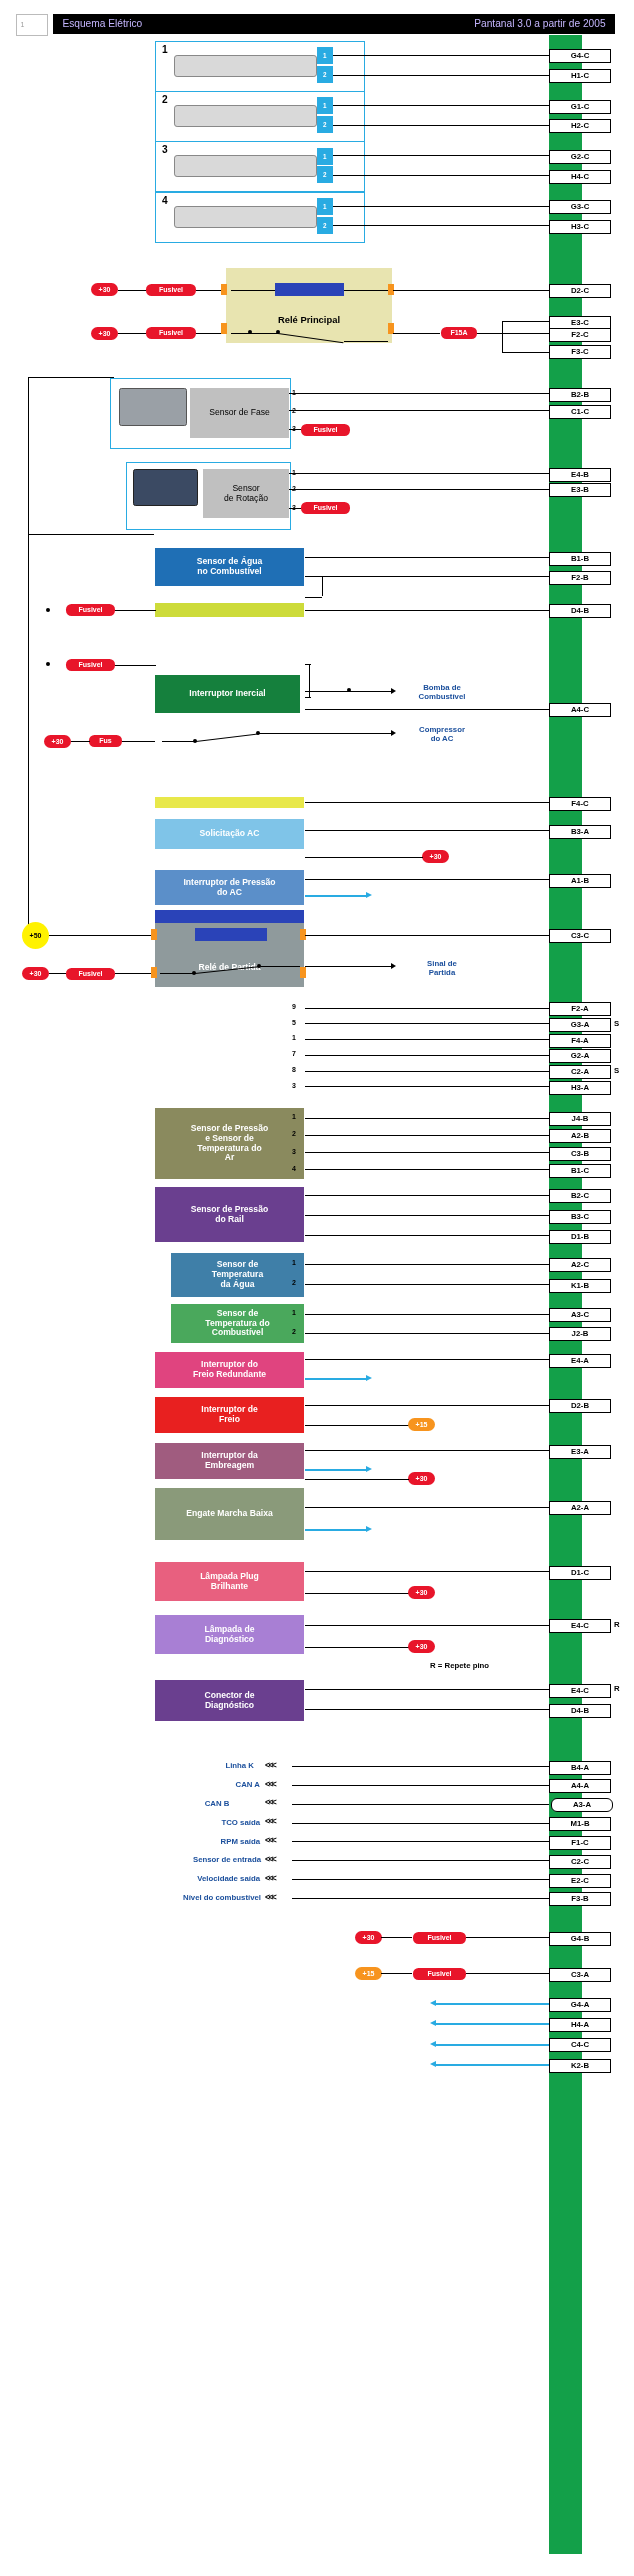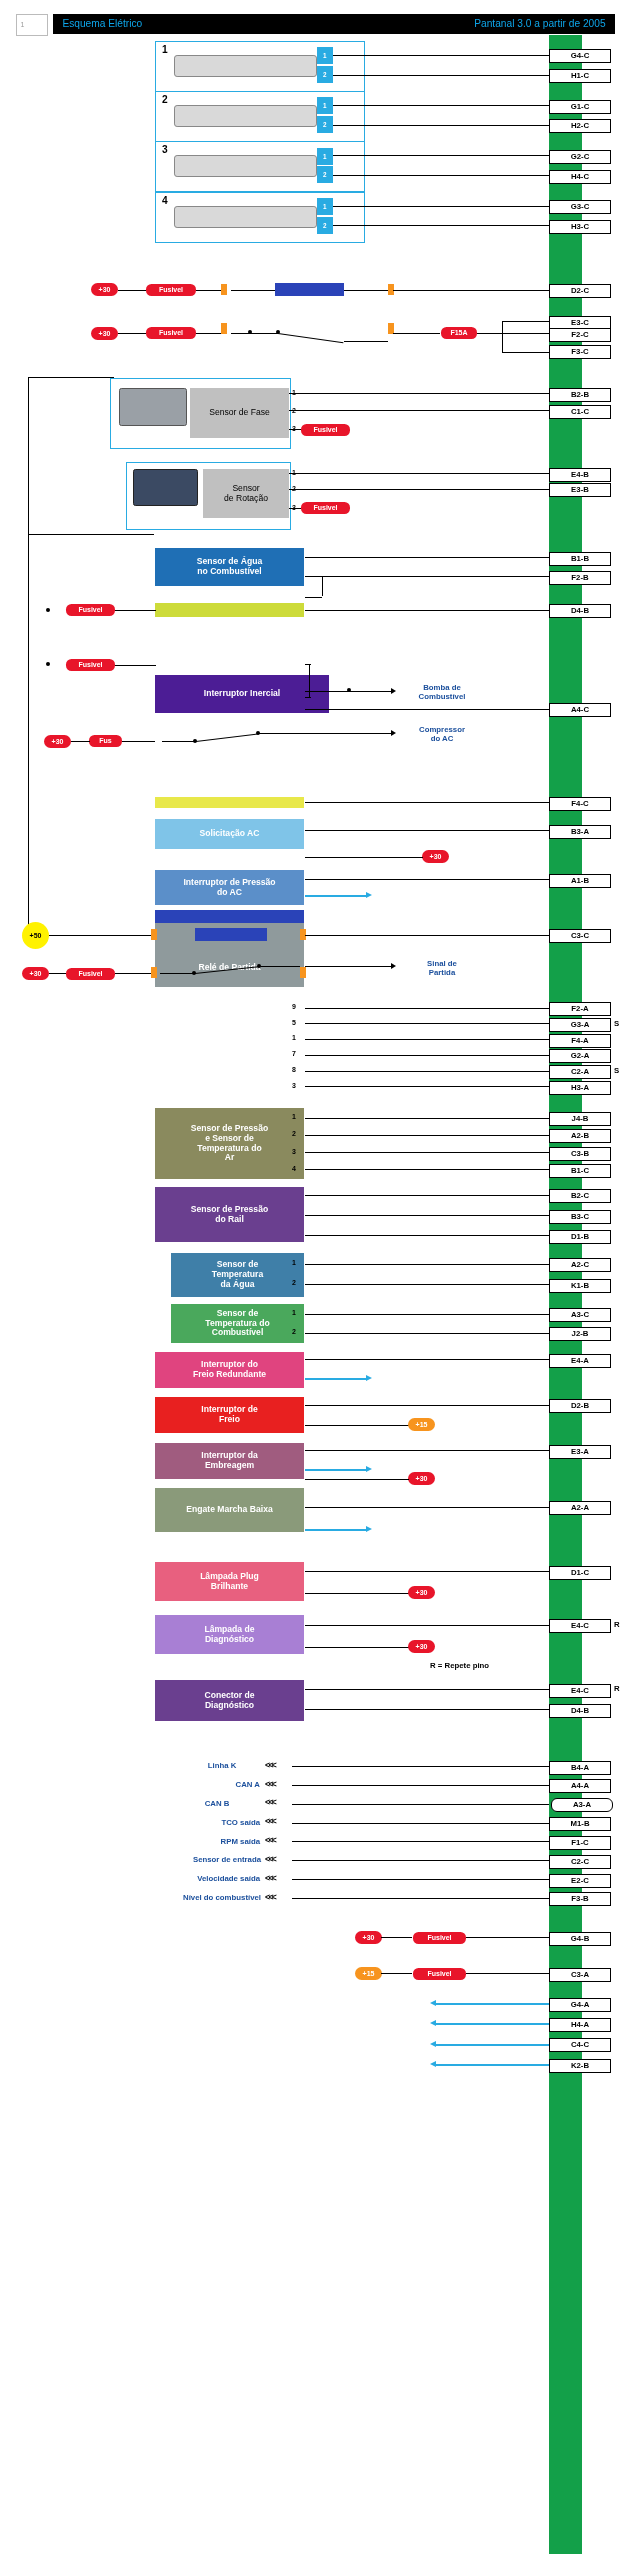--- a/index.html
+++ b/index.html
@@ -1,20 +1,20 @@
 <!DOCTYPE html>
 <html style="font-size:12.6px"><head>
 <meta charset="utf-8">
 <style>
   html,body{margin:0;padding:0;background:#ffffff;}
   body{font-family:"Liberation Sans",sans-serif;}
   #page{position:relative;width:635px;height:2576px;overflow:hidden;background:#fff;}
 
   
-  .hdr{position:absolute;left:53px;top:14px;width:562px;height:20.4px;background:#000;color:#0ea5e9;}
+  .hdr{position:absolute;left:53px;top:14px;width:562px;height:20.4px;background:#000;color:#c4b5fd;}
   .hdr .t1{position:absolute;left:9.4px;top:3.9px;font-size:10.2px;}
   .hdr .t2{position:absolute;right:9.4px;top:3.9px;font-size:10.2px;}
   .corner{position:absolute;left:15.7px;top:14px;width:30px;height:20.4px;border:0.8px solid #bbb;background:#fff;}
   .corner span{font-size:7px;color:#999;position:absolute;left:3.9px;top:5.5px;}
 
   
   .bus{position:absolute;left:549px;top:35px;width:33px;height:2519px;background:#13a049;}
 
   
   .blk{position:absolute;box-sizing:border-box;color:#fff;font-size:8.6px;line-height:1.15;
@@ -104,20 +104,21 @@
   <div class="injbox" style="left:155px;top:192px;width:208px;height:49px;"></div>
   <div class="injnum" style="left:162px;top:195px;">4</div>
   <div class="injbody" style="left:174px;top:206px;width:141px;height:20.4px;border-radius:3.1px;"></div>
   <div class="injconn" style="left:317px;top:198px;width:15.7px;height:17.3px;display:flex;align-items:center;justify-content:center;">1</div>
   <div class="injconn" style="left:317px;top:217px;width:15.7px;height:17.3px;display:flex;align-items:center;justify-content:center;">2</div>
   <div class="wire" style="left:333px;top:206px;width:217px;"></div>
   <div class="wire" style="left:333px;top:225px;width:217px;"></div>
   <div class="pin" style="left:549px;top:200px;">G3-C</div>
   <div class="pin" style="left:549px;top:220px;">H3-C</div>
 
+  <div class="blk" style="left:226px;top:268px;width:166px;height:75px;background:#e8e4b0;color:#000;align-items:flex-end;padding-bottom:17.3px;font-size:9.4px;font-weight:bold;">Relé Principal</div>
   <div class="coil" style="left:275px;top:283px;width:69px;height:12.6px;"></div>
   <div class="term" style="left:221px;top:284px;"></div>
   <div class="term" style="left:388px;top:284px;"></div>
   <div class="term" style="left:221px;top:323px;"></div>
   <div class="term" style="left:388px;top:323px;"></div>
   <div class="wire" style="left:231px;top:290px;width:44px;"></div>
   <div class="wire" style="left:344px;top:290px;width:44px;"></div>
   <div class="wire" style="left:393px;top:290px;width:156px;"></div>
   <div class="pin" style="left:549px;top:284px;">D2-C</div>
   <div class="plus p30" style="left:91px;top:283px;">+30</div>
@@ -188,21 +189,21 @@
   <div class="blk" style="left:155px;top:603px;width:149px;height:14px;background:#cddb3a;"></div>
   <div class="wire" style="left:305px;top:610px;width:245px;"></div>
   <div class="pin" style="left:549px;top:604px;">D4-B</div>
   <div class="fuse" style="left:66px;top:604px;width:49px;">Fusivel</div>
   <div class="fuse" style="left:66px;top:659px;width:49px;">Fusivel</div>
   <div class="wire" style="left:115px;top:610px;width:41px;"></div>
   <div class="wire" style="left:115px;top:665px;width:41px;"></div>
   <div class="dot" style="left:46px;top:608px;"></div>
   <div class="dot" style="left:46px;top:662px;"></div>
 
-  <div class="blk" style="left:155px;top:675px;width:174px;height:38px;background:#4c1d95;font-weight:bold;">Interruptor Inercial</div>
+  <div class="blk" style="left:155px;top:675px;width:145px;height:38px;background:#15803d;font-weight:bold;">Interruptor Inercial</div>
   <div class="wirev" style="left:309px;top:664px;height:33px;"></div>
   <div class="wire" style="left:305px;top:664px;width:6.3px;"></div>
   <div class="wire" style="left:305px;top:697px;width:6.3px;"></div>
   <div class="wire" style="left:305px;top:709px;width:245px;"></div>
   <div class="pin" style="left:549px;top:703px;">A4-C</div>
   <div class="wire" style="left:305px;top:691px;width:88px;"></div>
   <div class="arrow" style="left:391px;top:688px;"></div>
   <div class="dot" style="left:347px;top:688px;"></div>
   <div class="bluetxt" style="left:399px;top:683px;width:86px;white-space:pre-line;">Bomba de
 Combustível</div>
@@ -343,21 +344,21 @@
   <div class="wire" style="left:305px;top:1425px;width:104px;"></div>
   <div class="plus p15" style="left:408px;top:1418px;">+15</div>
 
   <div class="blk" style="left:155px;top:1443px;width:149px;height:36px;background:#a05c7f;white-space:pre-line;font-weight:bold;">Interruptor da
 Embreagem</div>
   <div class="wire" style="left:305px;top:1450px;width:245px;"></div>
   <div class="pin" style="left:549px;top:1445px;">E3-A</div>
   <div class="cyan" style="left:305px;top:1469px;width:63px;"></div>
   <div class="carrow" style="left:366px;top:1466px;"></div>
 
-  <div class="blk" style="left:155px;top:1488px;width:149px;height:44px;background:#8a9a7a;font-weight:bold;">Engate Marcha Baixa</div>
+  <div class="blk" style="left:155px;top:1488px;width:149px;height:52px;background:#8a9a7a;font-weight:bold;">Engate Marcha Baixa</div>
   <div class="wire" style="left:305px;top:1507px;width:245px;"></div>
   <div class="pin" style="left:549px;top:1501px;">A2-A</div>
   <div class="plus p30" style="left:408px;top:1472px;">+30</div>
   <div class="wire" style="left:305px;top:1479px;width:104px;"></div>
   <div class="cyan" style="left:305px;top:1529px;width:63px;"></div>
   <div class="carrow" style="left:366px;top:1526px;"></div>
 
   <div class="blk" style="left:155px;top:1562px;width:149px;height:39px;background:#e8607f;white-space:pre-line;font-weight:bold;">Lâmpada Plug
 Brilhante</div>
   <div class="wire" style="left:305px;top:1571px;width:245px;"></div>
@@ -375,21 +376,21 @@
   <div class="note" style="left:430px;top:1661px;">R = Repete pino</div>
 
   <div class="blk" style="left:155px;top:1680px;width:149px;height:41px;background:#6a3f8f;white-space:pre-line;font-weight:bold;">Conector de
 Diagnóstico</div>
   <div class="wire" style="left:305px;top:1689px;width:245px;"></div>
   <div class="wire" style="left:305px;top:1709px;width:245px;"></div>
   <div class="pin" style="left:549px;top:1684px;">E4-C</div>
   <div class="pin" style="left:549px;top:1704px;">D4-B</div>
   <div class="note" style="left:614px;top:1684px;">R</div>
 
-  <div class="bluetxt" style="left:179px;top:1761px;width:86px;">Linha K</div>
+  <div class="bluetxt" style="left:168px;top:1761px;width:86px;text-align:right;">Linha K</div>
   <div class="blkarrowl" style="left:265px;top:1760px;">&lt;&lt;&lt;</div>
   <div class="wire" style="left:292px;top:1766px;width:257px;"></div>
   <div class="pin" style="left:549px;top:1761px;">B4-A</div>
 
   <div class="bluetxt" style="left:174px;top:1780px;width:86px;text-align:right;">CAN A</div>
   <div class="blkarrowl" style="left:265px;top:1779px;">&lt;&lt;&lt;</div>
   <div class="wire" style="left:292px;top:1785px;width:257px;"></div>
   <div class="pin" style="left:549px;top:1779px;">A4-A</div>
 
   <div class="bluetxt" style="left:174px;top:1799px;width:86px;text-align:center;">CAN B</div>

